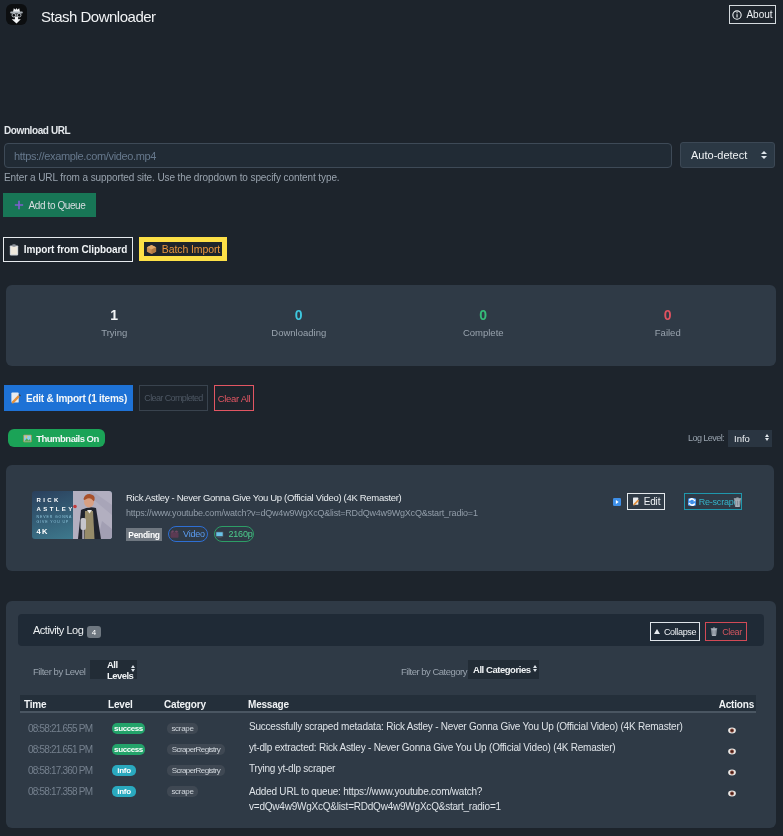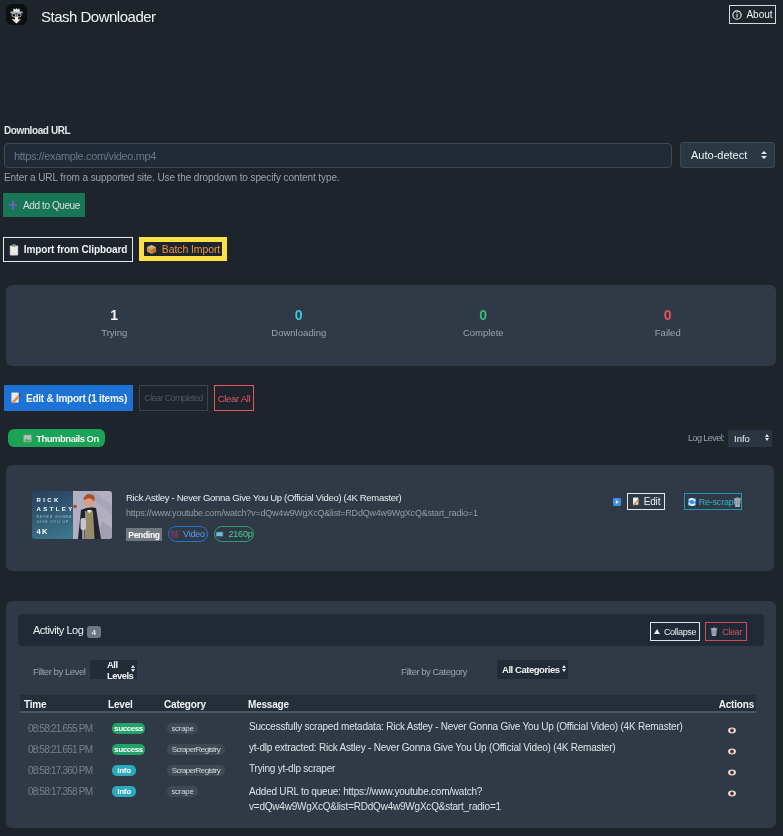--- a/index.html
+++ b/index.html
@@ -41,21 +41,21 @@
   <div class="abs" style="left:4px; top:125px; font-size:10px; font-weight:bold; letter-spacing:-0.4px; color:#e4e8ec;">Download URL</div>
   <div class="abs" style="left:4px; top:143px; width:668px; height:25px; background:#212b35; border:1px solid #3e4a57; border-radius:4px; display:flex; align-items:center; padding-left:9px; font-size:11px; letter-spacing:-0.35px; color:#66788c;">https://example.com/video.mp4</div>
   <div class="abs" style="left:680px; top:142px; width:95px; height:26px; background:#2b3844; border:1px solid #3c4855; border-radius:3px; display:flex; align-items:center; padding-left:10px; font-size:11px; color:#f0f3f5;">Auto-detect
     <span class="spinner" style="position:absolute; right:7px; top:8px;">
         <i class="up"></i>
         <i class="dn"></i>
       </span>
   </div>
   <div class="abs" style="left:4px; top:172px; font-size:10px; letter-spacing:-0.1px; color:#99a3ae;">Enter a URL from a supported site. Use the dropdown to specify content type.</div>
 
-  <div class="abs btn" style="left:3px; top:193px; width:82px; height:24px; background:#187656; color:#d8dde1; font-size:10px; letter-spacing:-0.4px; gap:5px;">
+  <div class="abs btn" style="left:3px; top:193px; width:93px; height:24px; background:#187656; color:#d8dde1; font-size:10px; letter-spacing:-0.4px; gap:5px;">
     <svg width="10" height="10" viewBox="0 0 12 12">
         <path d="M5 1h2v4h4v2H7v4H5V7H1V5h4z" fill="#7e5fd0"></path>
       </svg>
     Add to Queue
   </div>
 
   <div class="abs btn" style="left:3px; top:237px; width:130px; height:25px; border:1px solid #e6eaee; color:#f0f3f5; font-size:10px; font-weight:bold; letter-spacing:-0.1px; gap:5px;">
     <svg width="10" height="12" viewBox="0 0 12 14">
         <rect x="1" y="1.5" width="10" height="12" rx="1" fill="#cdd3d9"></rect>
         <rect x="2.2" y="2.8" width="7.6" height="9.5" fill="#efe9dd"></rect>
@@ -217,21 +217,21 @@
     </div>
 
     <div class="abs" style="left:27px; top:65px; font-size:9.5px; letter-spacing:-0.45px; color:#99a3ae;">Filter by Level</div>
     <div class="abs" style="left:84px; top:59px; width:47px; height:19px; background:#222c36; display:flex; align-items:center; padding-left:17px; font-size:9.5px; font-weight:bold; letter-spacing:-0.55px; color:#f0f3f5;">All Levels
       <span class="spinner" style="position:absolute; right:2px; top:5px; gap:1px;">
           <i class="up" style="border-left-width:2.5px;border-right-width:2.5px;border-bottom-width:3px;"></i>
           <i class="dn" style="border-left-width:2.5px;border-right-width:2.5px;border-top-width:3px;"></i>
         </span>
     </div>
     <div class="abs" style="left:395px; top:65px; font-size:9.5px; letter-spacing:-0.5px; color:#99a3ae;">Filter by Category</div>
-    <div class="abs" style="left:462px; top:59px; width:71px; height:19px; background:#222c36; display:flex; align-items:center; padding-left:5px; font-size:9.5px; font-weight:bold; letter-spacing:-0.45px; color:#f0f3f5;margin-left:29px;">All Categories
+    <div class="abs" style="left:462px; top:59px; width:71px; height:19px; background:#222c36; display:flex; align-items:center; padding-left:5px; font-size:9.5px; font-weight:bold; letter-spacing:-0.45px; color:#f0f3f5;">All Categories
       <span class="spinner" style="position:absolute; right:2px; top:5px; gap:1px;">
           <i class="up" style="border-left-width:2.5px;border-right-width:2.5px;border-bottom-width:3px;"></i>
           <i class="dn" style="border-left-width:2.5px;border-right-width:2.5px;border-top-width:3px;"></i>
         </span>
     </div>
 
     <div class="abs" style="left:14px; top:94px; width:736px; height:18px; background:#242f3a; border-bottom:2px solid #4a5662; font-size:10px; font-weight:bold; letter-spacing:-0.2px; color:#f0f3f5;">
       <span class="abs" style="left:4px; top:4px;">Time</span>
       <span class="abs" style="left:88px; top:4px;">Level</span>
       <span class="abs" style="left:144px; top:4px;">Category</span>

